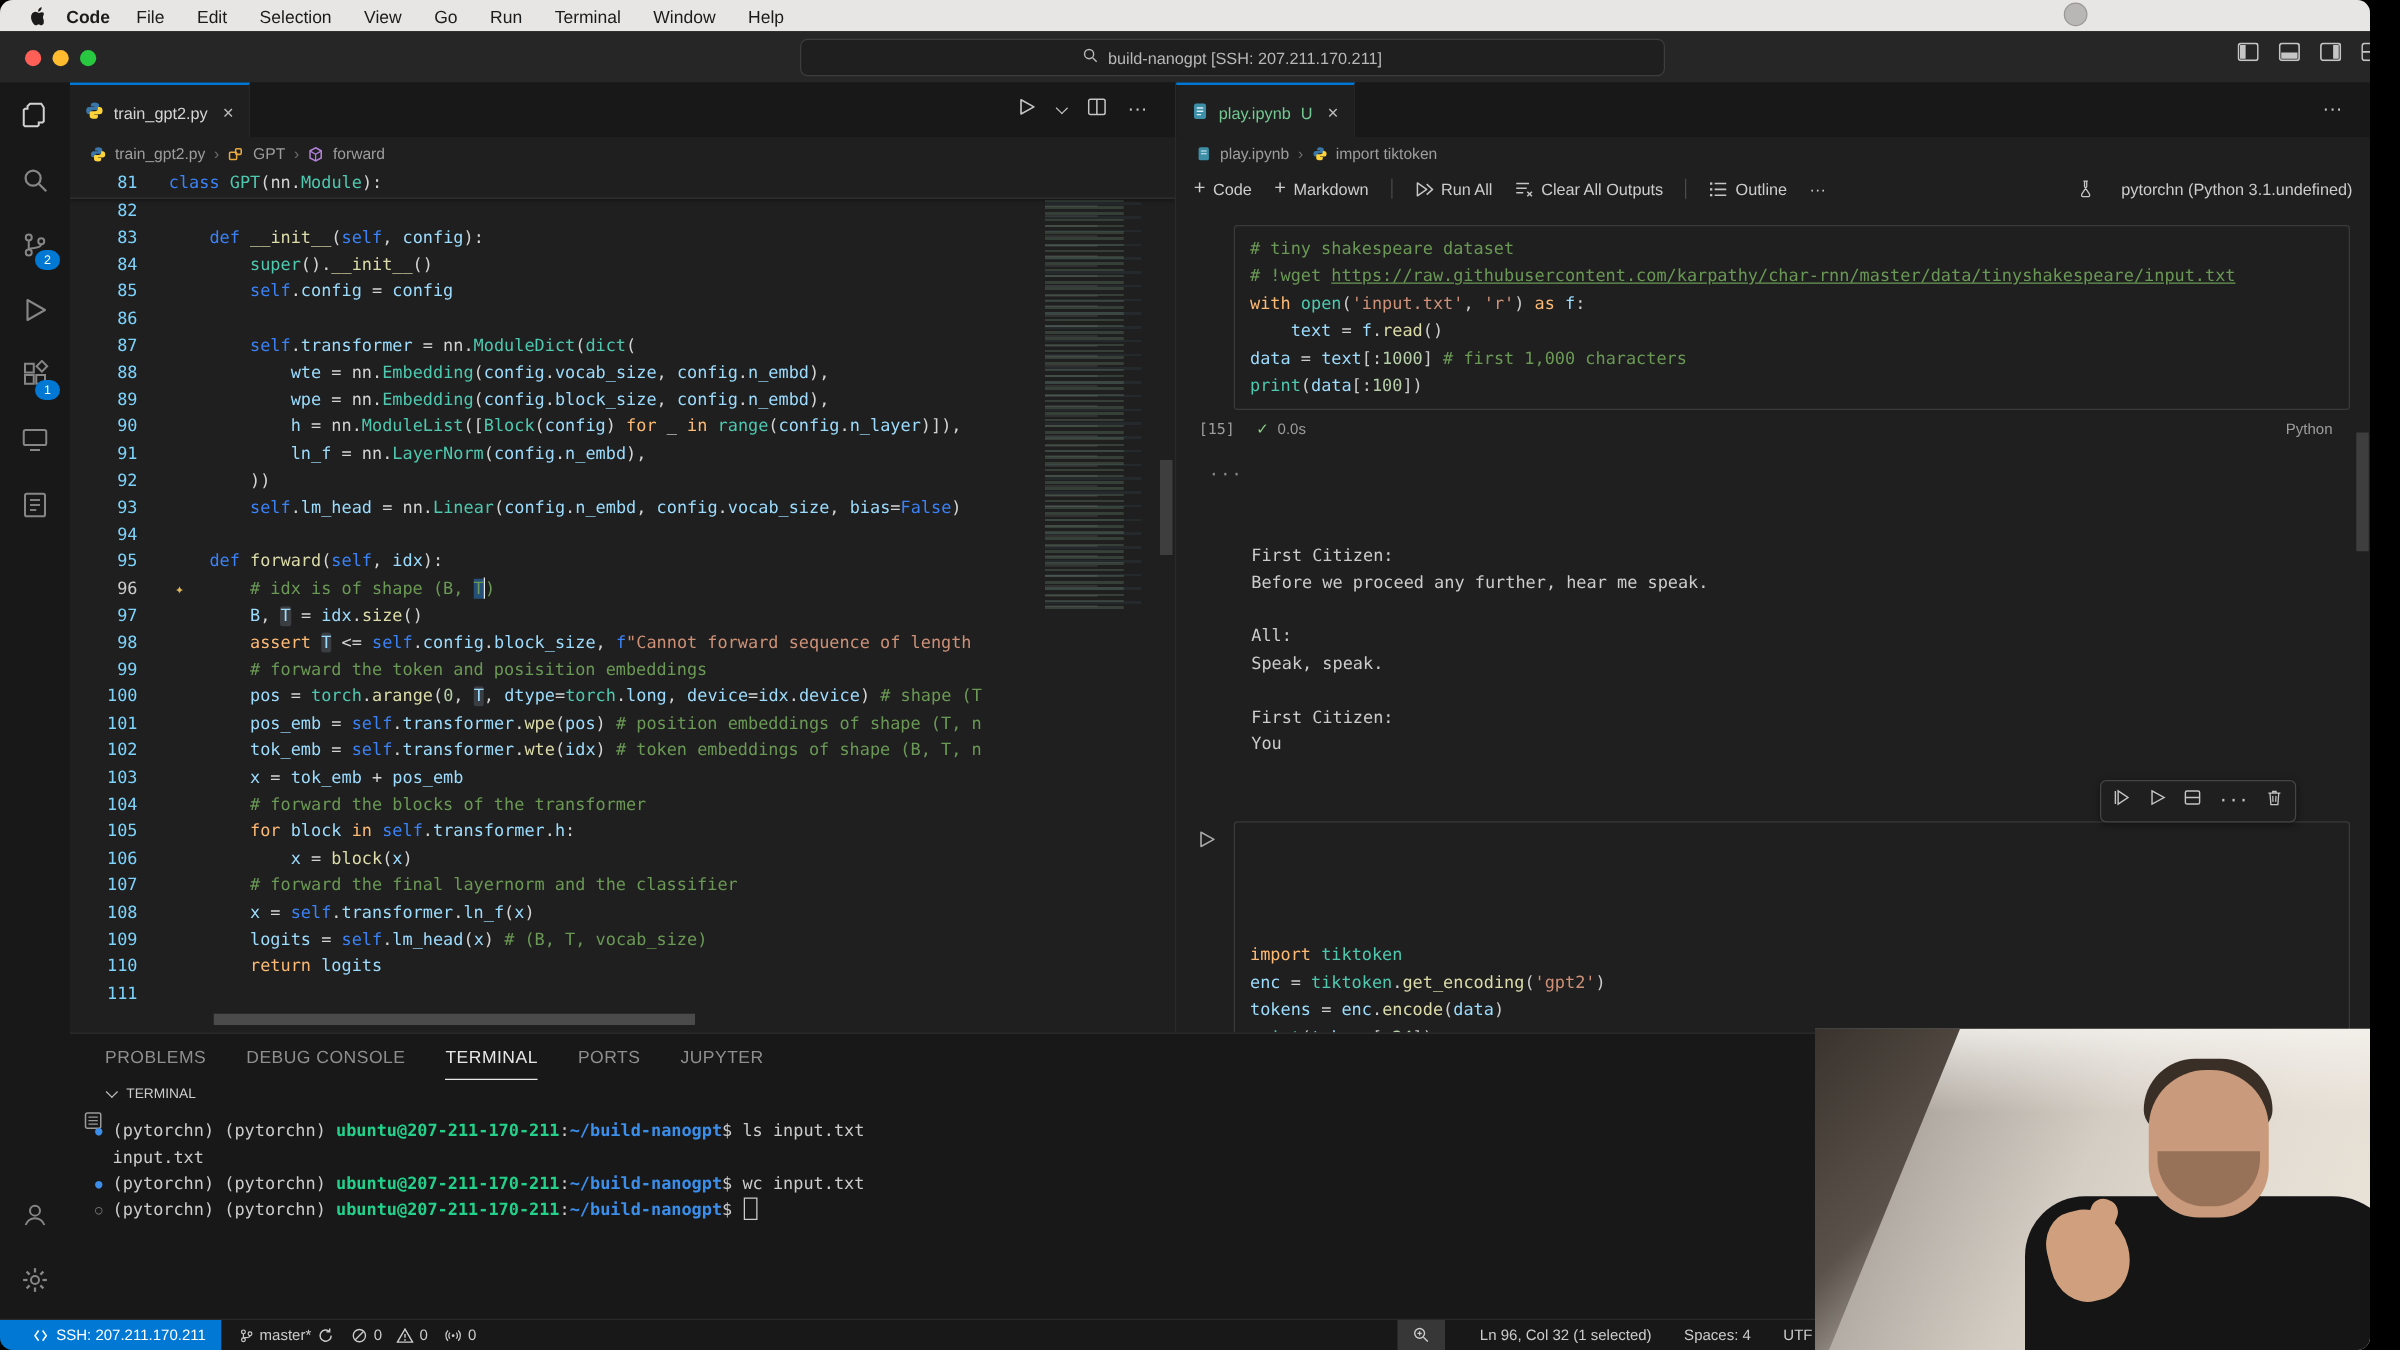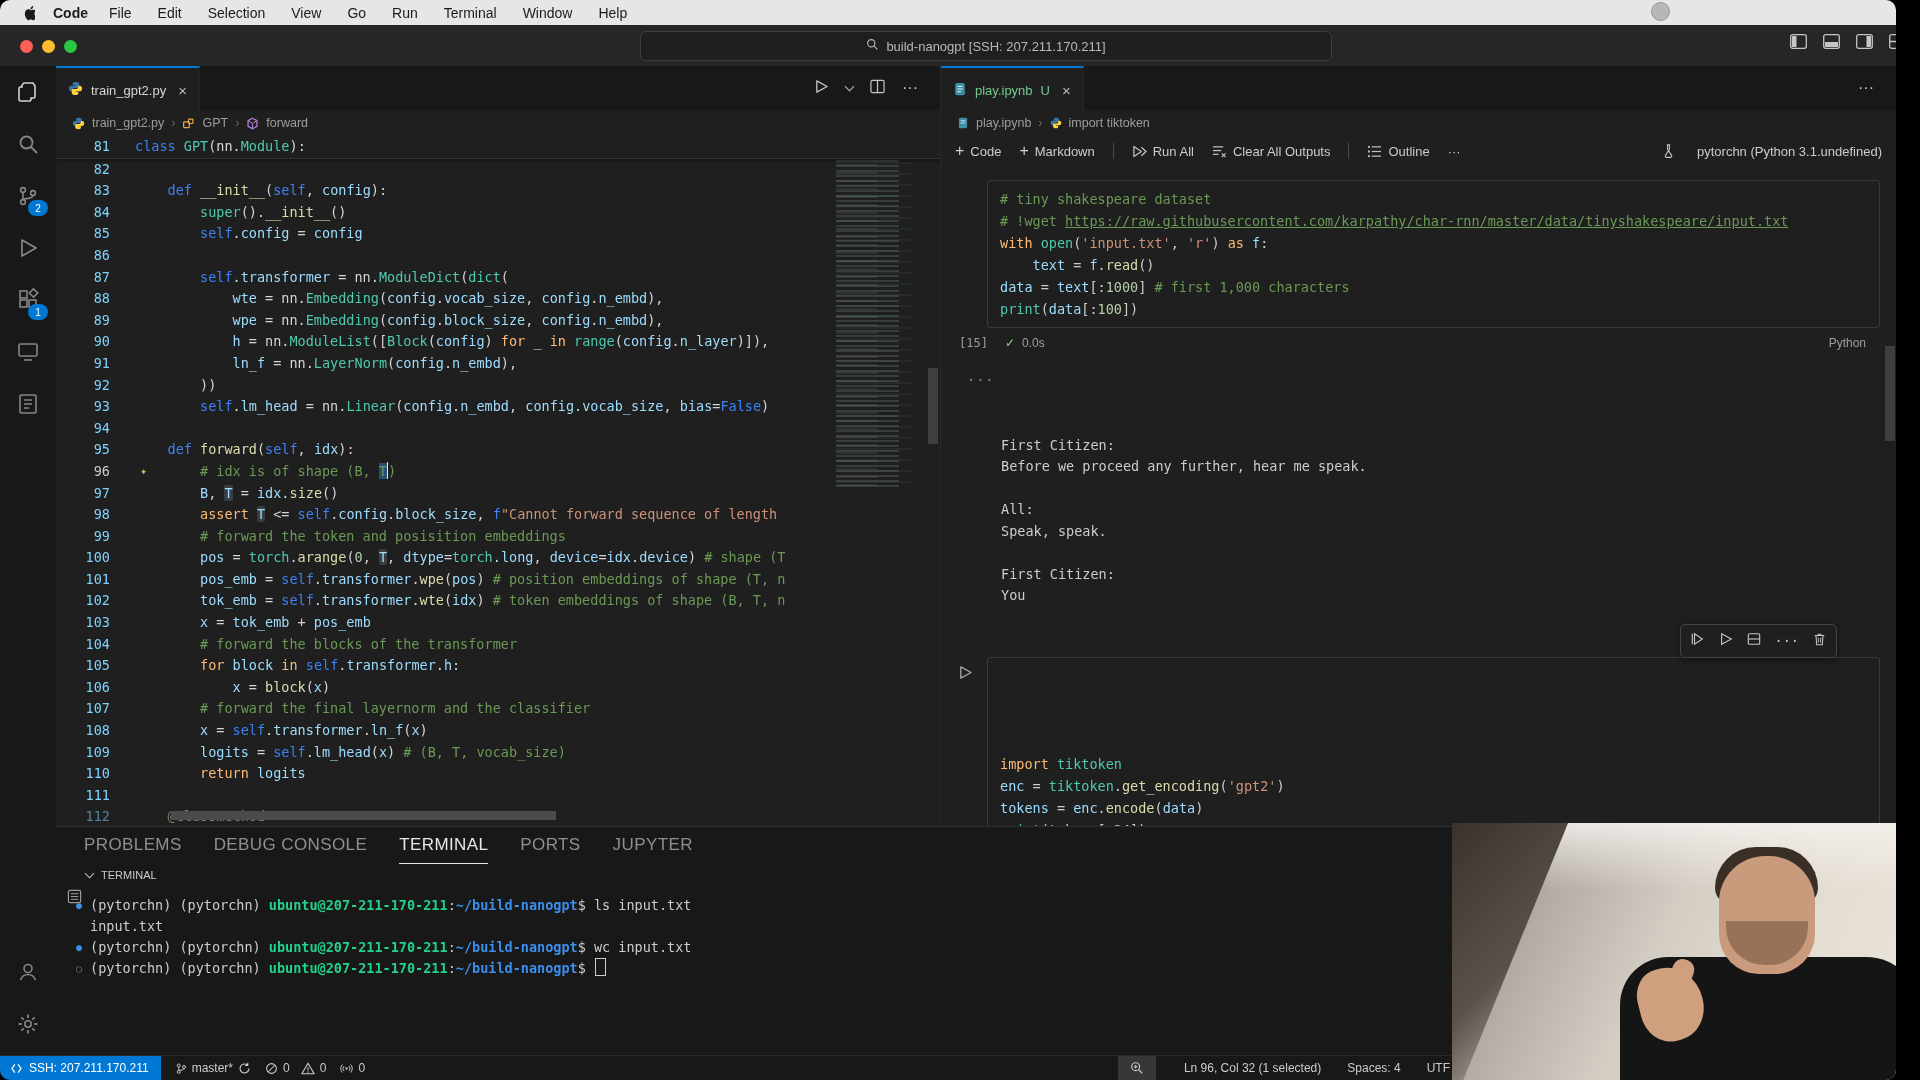--- a/index.html
+++ b/index.html
@@ -95,38 +95,38 @@
   .nb-out{margin:14px 16px 0 60px;line-height:21.5px;position:relative;white-space:pre;}
   .out-dots{position:absolute;left:-34px;top:0;color:#8a8a8a;letter-spacing:1px;}
   .cell-run{position:absolute;left:-30px;top:6px;color:#a8a8a8;}
   .cell-toolbar{position:absolute;right:42px;top:-34px;background:#1f1f1f;border:1px solid #454545;border-radius:5px;
                 display:flex;align-items:center;gap:14px;padding:5px 10px;color:#c5c5c5;box-shadow:0 2px 6px rgba(0,0,0,.4);}
   #nb-vscroll{position:absolute;right:1px;top:180px;width:10px;height:95px;background:rgba(121,121,121,.35);}
 
   
   #panel{position:absolute;left:56px;top:826px;right:0;bottom:24px;background:#181818;border-top:1px solid #2f2f2f;}
   #panel-tabs{display:flex;align-items:center;height:36px;padding-left:28px;gap:32px;
-              font-size:17px;letter-spacing:.4px;color:#8f8f8f;}
+              font-size:14px;letter-spacing:.4px;color:#8f8f8f;}
   #panel-tabs .ptab{height:36px;display:flex;align-items:center;border-bottom:1px solid transparent;}
   #panel-tabs .ptab.active{color:#e7e7e7;border-bottom:1px solid #e7e7e7;}
   #term-head{display:flex;align-items:center;gap:8px;color:#cccccc;font-size:11px;margin:6px 0 0 30px;}
   .chev{width:6px;height:6px;border-right:1.4px solid #bbb;border-bottom:1.4px solid #bbb;
         transform:rotate(45deg);display:inline-block;margin-top:-3px;}
   #term-body{position:absolute;left:0;top:68px;right:0;bottom:0;font-family:"DejaVu Sans Mono",monospace;
              font-size:13.5px;line-height:21px;color:#cccccc;}
   .trow{display:flex;white-space:pre;}
   .tbullet{flex:0 0 14px;margin-left:20px;font-size:10px;line-height:21px;}
   .tbullet.f{color:#3b8eea;} .tbullet.o{color:#7a7a7a;}
   .tcur{display:inline-block;width:9px;height:16px;border:1px solid #cccccc;vertical-align:middle;margin-left:1px;}
   #term-icon{position:absolute;left:11px;top:62px;}
 
   
   #statusbar{position:absolute;left:0;bottom:0;width:1920px;height:24px;background:#181818;border-top:1px solid #2a2a2a;
              display:flex;align-items:center;color:#cccccc;font-size:12px;}
-  #sb-remote{height:24px;background:#0078d4;color:#fff;display:flex;align-items:center;gap:6px;padding:0 12px 0 10px;}
+  #sb-remote{height:24px;background:#0078d4;color:#fff;display:flex;align-items:center;gap:6px;padding:0 12px 0 26px;}
   .sb-item{display:flex;align-items:center;gap:5px;margin-left:14px;}
   .sb-right{margin-left:auto;display:flex;align-items:center;margin-right:470px;}
   #sb-zoom{width:38px;height:24px;background:#373737;display:flex;align-items:center;justify-content:center;margin-right:16px;}
   .sb-right .sb-item{margin-left:26px;}
 
   
   #webcam{position:absolute;left:1452px;top:823px;width:468px;height:257px;overflow:hidden;z-index:20;
           background:linear-gradient(115deg,#8a837c 0%,#b3aca4 22%,#d4cdc4 45%,#e4ddd3 70%,#ece5da 100%);}
   .wc-wedge1{position:absolute;left:0;top:0;width:40%;height:100%;background:linear-gradient(135deg,#3a332d 0%,#5a524a 45%,transparent 72%);
              clip-path:polygon(0 0,62% 0,6% 100%,0 100%);}
@@ -353,21 +353,20 @@
           <div class="cl"><span class="ln">102</span><span class="lc"><span>        </span><span class="tk-v">tok_emb</span><span> = </span><span class="tk-k">self</span><span>.</span><span class="tk-v">transformer</span><span>.</span><span class="tk-f">wte</span><span>(</span><span class="tk-v">idx</span><span>) </span><span class="tk-m"># token embeddings of shape (B, T, n</span></span></div>
           <div class="cl"><span class="ln">103</span><span class="lc"><span>        </span><span class="tk-v">x</span><span> = </span><span class="tk-v">tok_emb</span><span> + </span><span class="tk-v">pos_emb</span></span></div>
           <div class="cl"><span class="ln">104</span><span class="lc"><span>        </span><span class="tk-m"># forward the blocks of the transformer</span></span></div>
           <div class="cl"><span class="ln">105</span><span class="lc"><span>        </span><span class="tk-c">for</span><span> </span><span class="tk-v">block</span><span> </span><span class="tk-c">in</span><span> </span><span class="tk-k">self</span><span>.</span><span class="tk-v">transformer</span><span>.</span><span class="tk-v">h</span><span>:</span></span></div>
           <div class="cl"><span class="ln">106</span><span class="lc"><span>            </span><span class="tk-v">x</span><span> = </span><span class="tk-f">block</span><span>(</span><span class="tk-v">x</span><span>)</span></span></div>
           <div class="cl"><span class="ln">107</span><span class="lc"><span>        </span><span class="tk-m"># forward the final layernorm and the classifier</span></span></div>
           <div class="cl"><span class="ln">108</span><span class="lc"><span>        </span><span class="tk-v">x</span><span> = </span><span class="tk-k">self</span><span>.</span><span class="tk-v">transformer</span><span>.</span><span class="tk-v">ln_f</span><span>(</span><span class="tk-v">x</span><span>)</span></span></div>
           <div class="cl"><span class="ln">109</span><span class="lc"><span>        </span><span class="tk-v">logits</span><span> = </span><span class="tk-k">self</span><span>.</span><span class="tk-v">lm_head</span><span>(</span><span class="tk-v">x</span><span>) </span><span class="tk-m"># (B, T, vocab_size)</span></span></div>
           <div class="cl"><span class="ln">110</span><span class="lc"><span>        </span><span class="tk-c">return</span><span> </span><span class="tk-v">logits</span></span></div>
           <div class="cl"><span class="ln">111</span><span class="lc"></span></div>
-          <div class="cl dim"><span class="ln">112</span><span class="lc"><span>    </span><span class="tk-f">@classmethod</span></span></div>
         </div>
       <div id="minimap"></div>
       <div id="vscroll"></div>
       <div id="hscroll"></div>
     </div>
   </div>
 
   <div id="right-editor">
     <div class="tabbar">
       <div class="tab" style="color:#73c991;">

